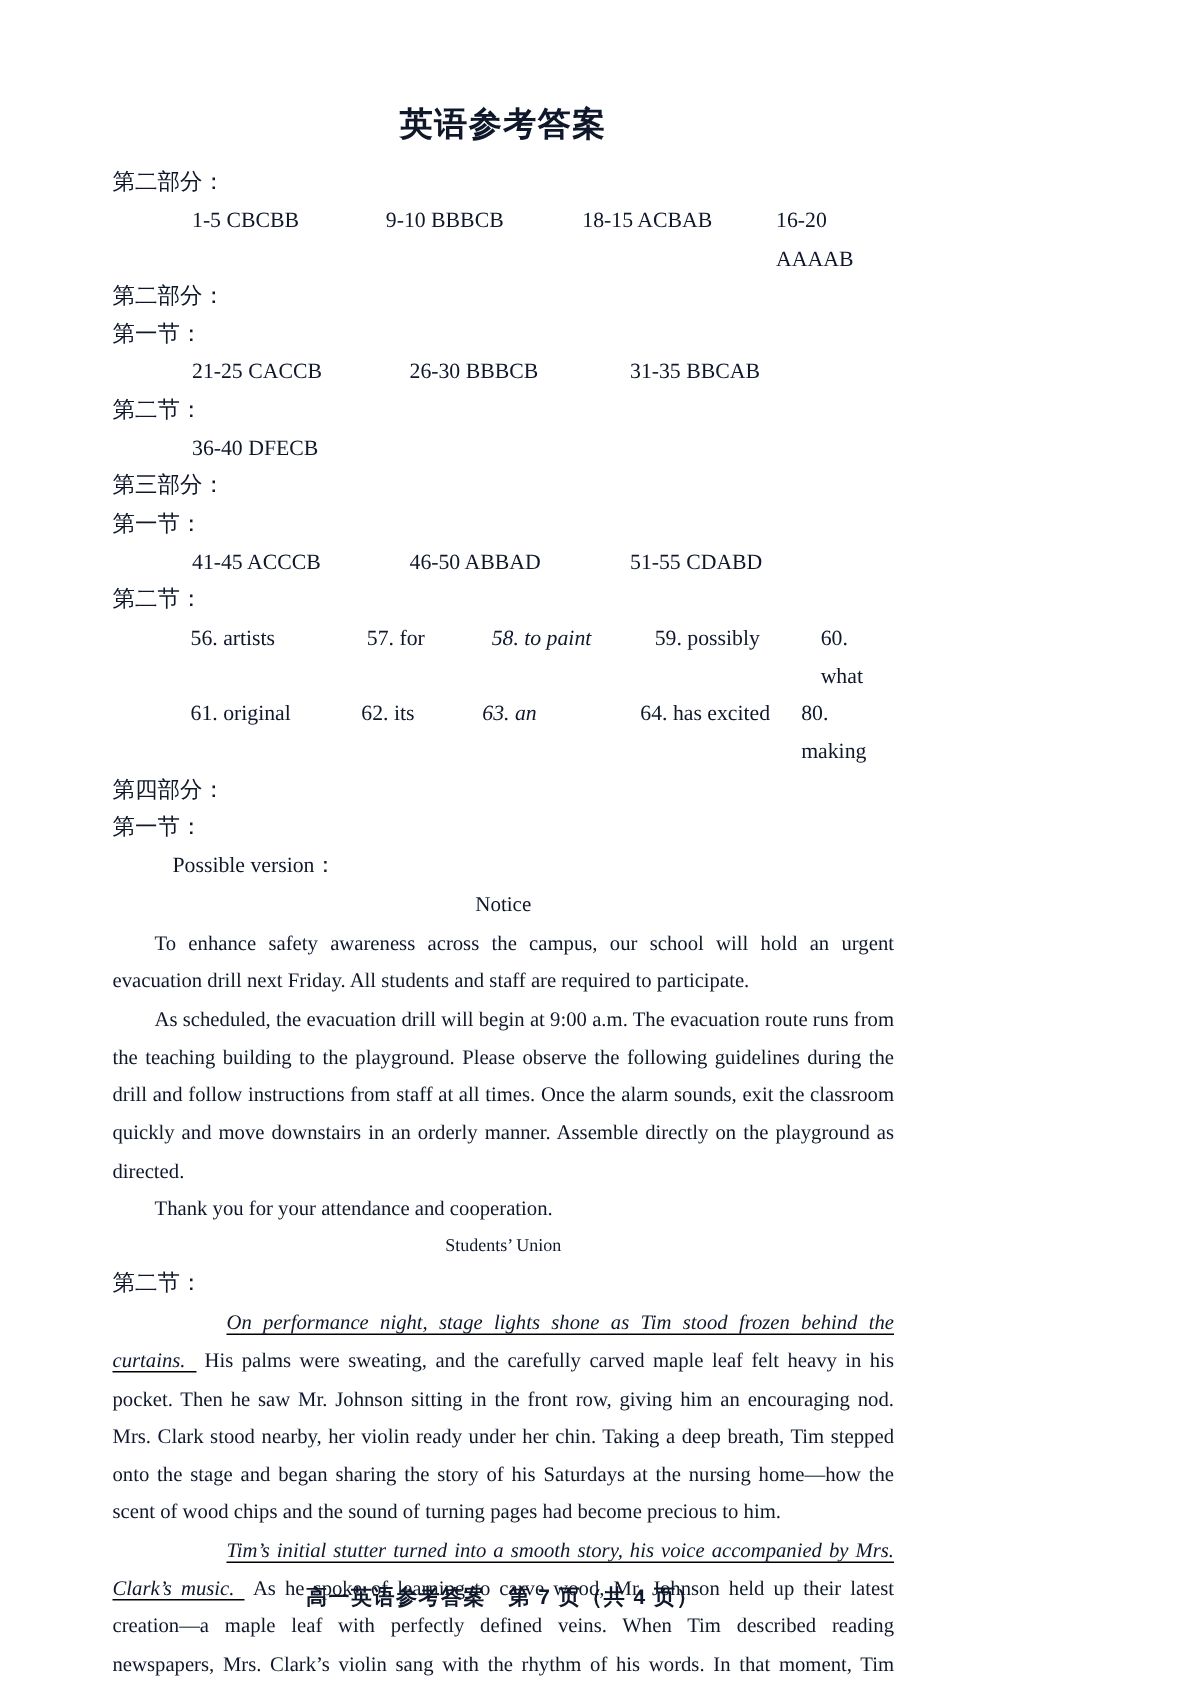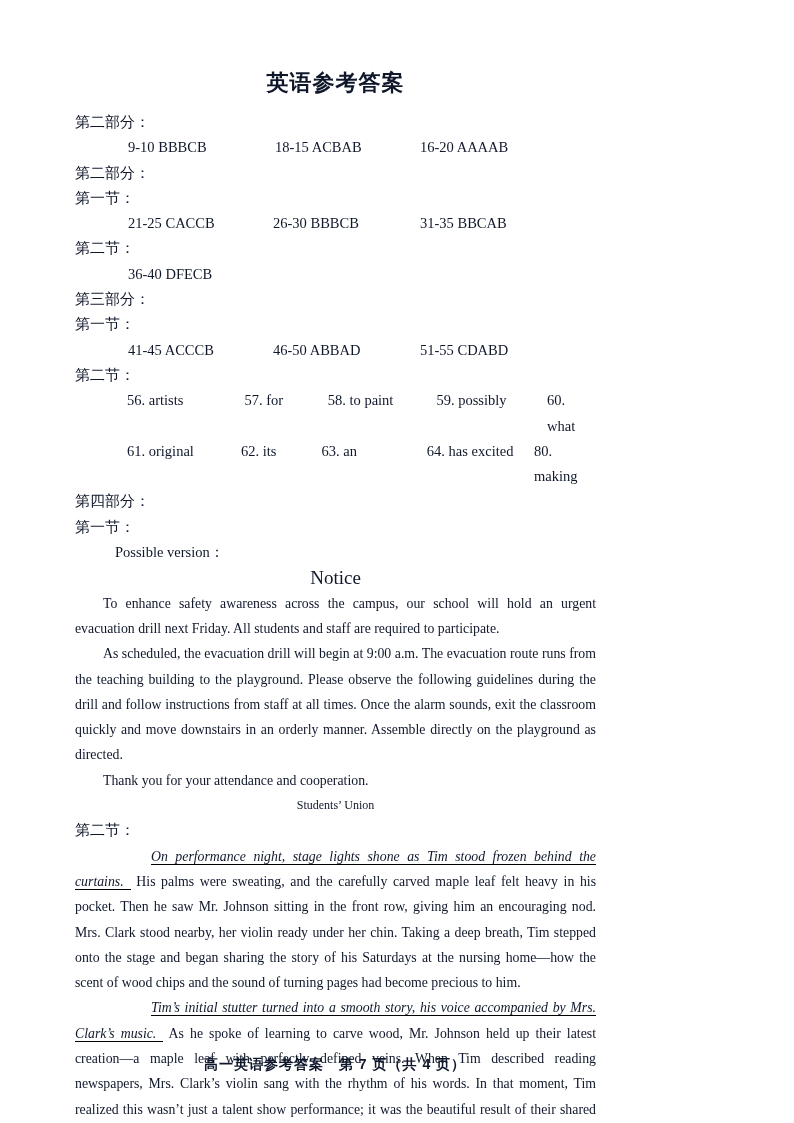--- a/index.html
+++ b/index.html
@@ -41,30 +41,30 @@
   .ans-row .col-a { width: 145px; }
   .ans-row .col-b { width: 147px; }
   .words-row {
     display: flex;
     line-height: 25.3px;
     font-size: 14.5px;
     padding-left: 52px;
   }
   .words-row .w1 { width: 120px; }
   .words-row .w2 { width: 85px; }
-  .words-row .w3 { width: 111px; }
+  .words-row .w3 { width: 111px; font-style: italic; }
   .words-row .w4 { width: 113px; }
   .pv-line {
     line-height: 25.3px;
     font-size: 14.5px;
     margin-left: 40px;
   }
   .notice-heading {
     line-height: 25.3px;
-    font-size: 19px;
+    font-size: 14px;
     text-align: center;
   }
   .body-para {
     margin: 0;
     font-size: 13.8px;
     line-height: 25.3px;
     text-align: justify;
     text-indent: 28px;
   }
   .signature-line {
@@ -99,20 +99,21 @@
 <body>
 
 <div class="page">
   <div class="content">
 
     <h1 class="doc-title">英语参考答案</h1>
 
     <div class="key-block">
       <div class="label-line">第二部分：</div>
       <div class="ans-row">
+        <span class="col-a">1-5 CBCBB</span>
         <span class="col-b">9-10 BBBCB</span>
         <span class="col-a">18-15 ACBAB</span>
         <span>16-20 AAAAB</span>
       </div>
 
       <div class="label-line">第二部分：</div>
       <div class="label-line">第一节：</div>
       <div class="ans-row">
         <span class="col-a">21-25 CACCB</span>
         <span class="col-b">26-30 BBBCB</span>

